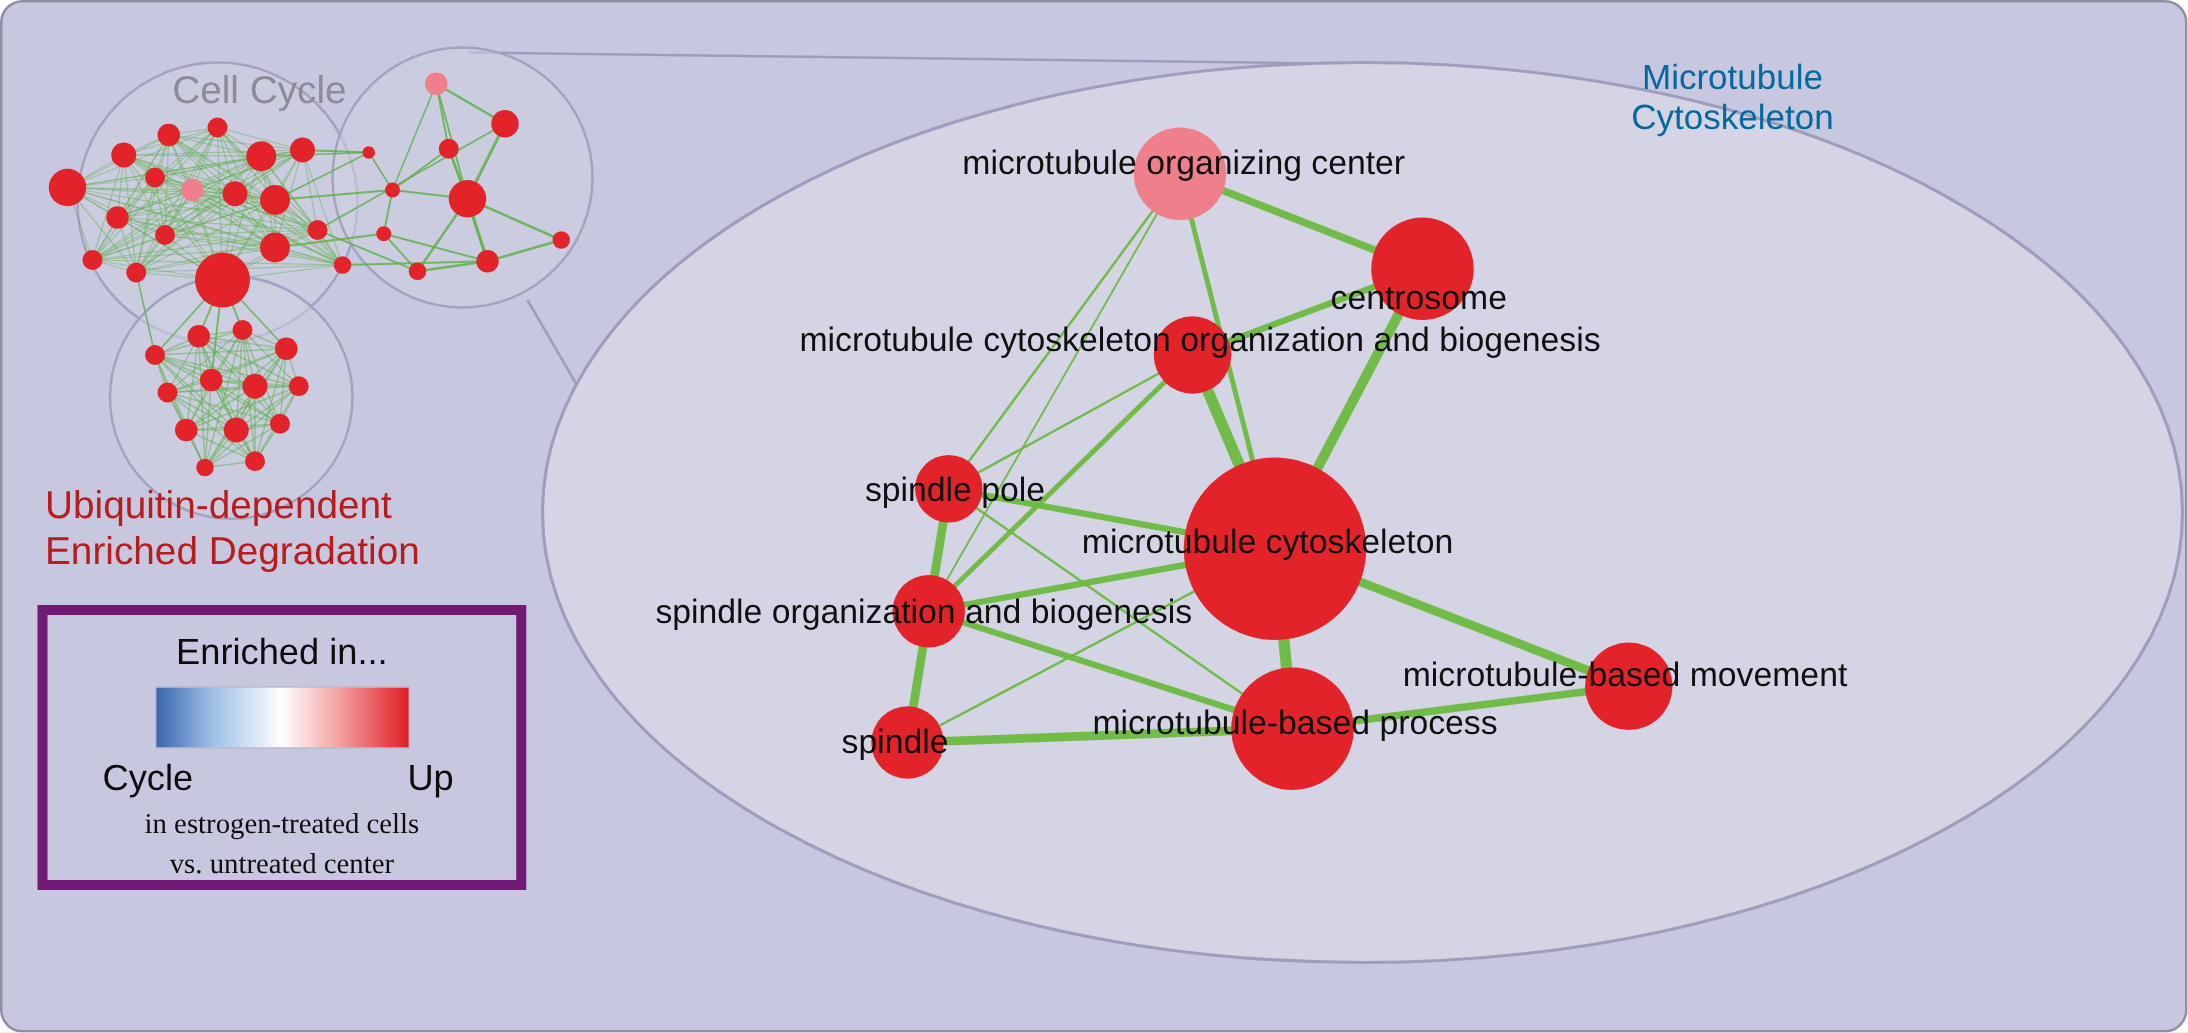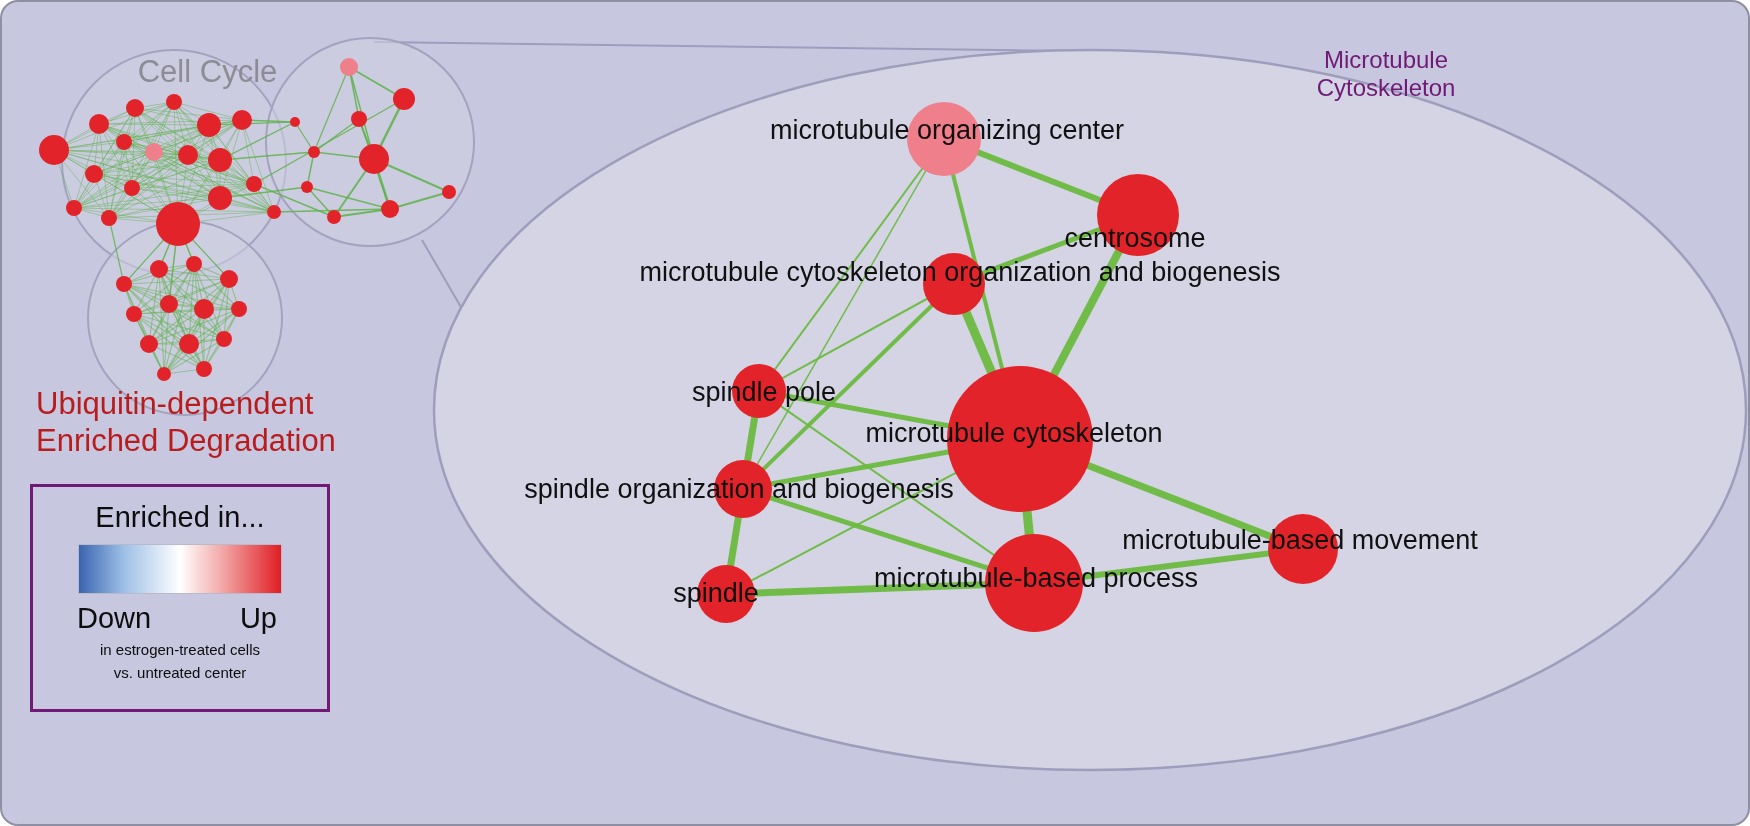--- a/index.html
+++ b/index.html
@@ -11,29 +11,29 @@
     border:2px solid #8f8fa3;
     border-radius:18px;
     overflow:hidden;
     font-family:"Liberation Sans", sans-serif;
   }
   svg#net { position:absolute; left:0; top:0; width:1750px; height:826px; }
   svg#net text { font-family:"Liberation Sans", sans-serif; }
   .lbl { position:absolute; }
   .lbl-cell-cycle { left:98px; top:52px; width:215px; text-align:center; font-size:31px; color:#8c8c95; }
   .lbl-ubiquitin { left:34px; top:384px; font-size:31px; color:#b91c1c; line-height:1.18; }
-  .lbl-microtubule { left:1260px; top:44px; width:248px; text-align:center; font-size:24px; color:#701a75; line-height:1.15; }
+  .lbl-microtubule { left:1260px; top:44px; width:248px; text-align:center; font-size:28px; color:#0369a1; line-height:1.15; }
   .legend {
-    position:absolute; left:28px; top:482px; width:300px; height:228px;
-    border:3px solid #701a75; box-sizing:border-box; color:#0d0d0d;
+    position:absolute; left:28px; top:482px; width:391px; height:228px;
+    border:8px solid #701a75; box-sizing:border-box; color:#0d0d0d;
   }
   .legend-title { margin-top:14px; text-align:center; font-size:29px; }
   .legend-gradient { width:204px; height:50px; margin:10px auto 0 auto; border:1px solid #b9b9cc; box-sizing:border-box; }
   .legend-row { display:flex; justify-content:space-between; padding:0 50px 0 44px; font-size:29px; margin-top:8px; }
-  .legend-caption { text-align:center; font-size:15px; margin-top:6px; }
+  .legend-caption { text-align:center; font-size:23px; margin-top:6px;font-family:Liberation Serif, serif; }
 </style>
 </head>
 <body>
 
 <div class="canvas">
 
   <svg id="net" viewBox="0 0 1750 826">
       <line x1="372" y1="40" x2="1070" y2="49" stroke="#9e9ebc" stroke-width="2"></line>
       <line x1="420" y1="238" x2="672" y2="672" stroke="#9e9ebc" stroke-width="2"></line>
       <ellipse cx="1088" cy="408" rx="656" ry="360" fill="#d4d4e4" stroke="#9e9ebc" stroke-width="2.5"></ellipse>
@@ -393,20 +393,20 @@
 
   <div class="lbl lbl-microtubule">
     <div>Microtubule</div>
     <div>Cytoskeleton</div>
   </div>
 
   <div class="legend">
     <div class="legend-title">Enriched in...</div>
     <div class="legend-gradient" id="legend-gradient" style="background: linear-gradient(90deg, rgb(58, 100, 176) 0%, rgb(157, 191, 230) 22%, rgb(255, 255, 255) 50%, rgb(242, 163, 163) 72%, rgb(224, 30, 36) 100%);"></div>
     <div class="legend-row">
-      <span>Down</span>
+      <span>Cycle</span>
       <span>Up</span>
     </div>
     <div class="legend-caption">in estrogen-treated cells</div>
     <div class="legend-caption">vs. untreated center</div>
   </div>
 
 </div>
 
 </body></html>

